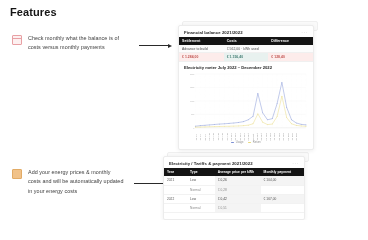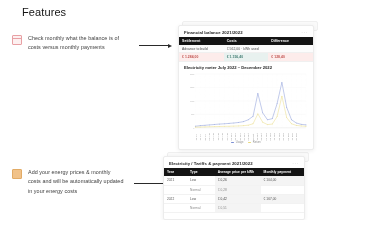--- a/index.html
+++ b/index.html
@@ -6,21 +6,21 @@
   body{
     width:368px;height:220px;
     background:#ffffff;
     font-family:"Liberation Sans", sans-serif;
     overflow:hidden;
     position:relative;
     color:#1c1c1c;
   }
   .page-title{
     position:absolute;left:10px;top:6px;
-    font-size:11px;font-weight:400;letter-spacing:.1px;color:#141414;margin-left:12px;
+    font-size:11px;font-weight:700;letter-spacing:.1px;color:#141414;
   }
   
   .feature{
     position:absolute;left:12px;width:112px;
     display:flex;gap:6px;align-items:flex-start;
   }
   .feature.f1{top:34px;}
   .feature.f2{top:168px;}
   .f-icon{
     width:8px;height:8px;flex:0 0 8px;margin-top:1px;

